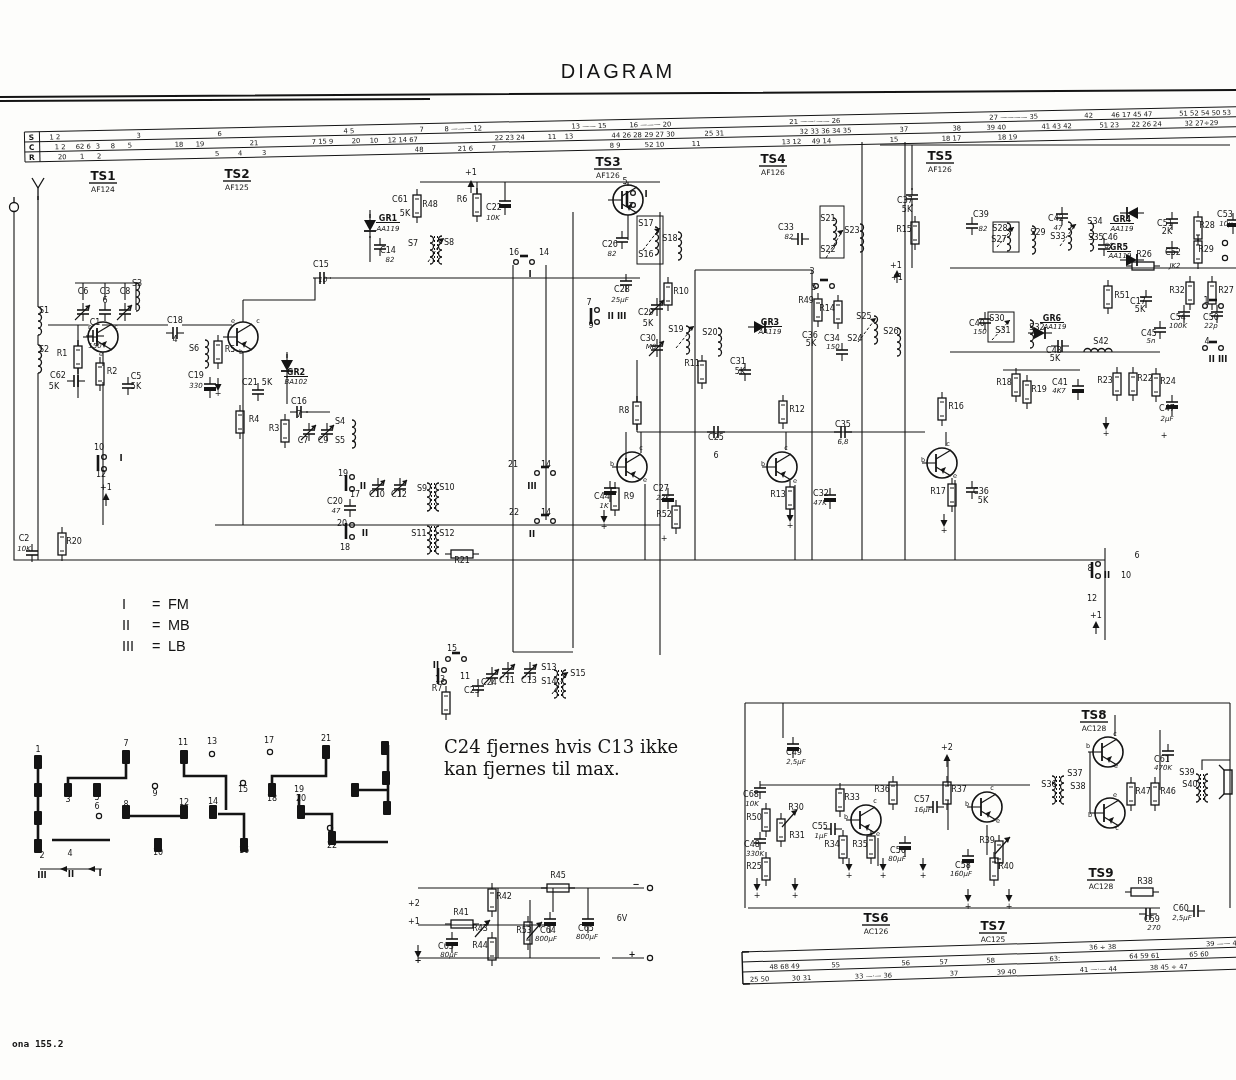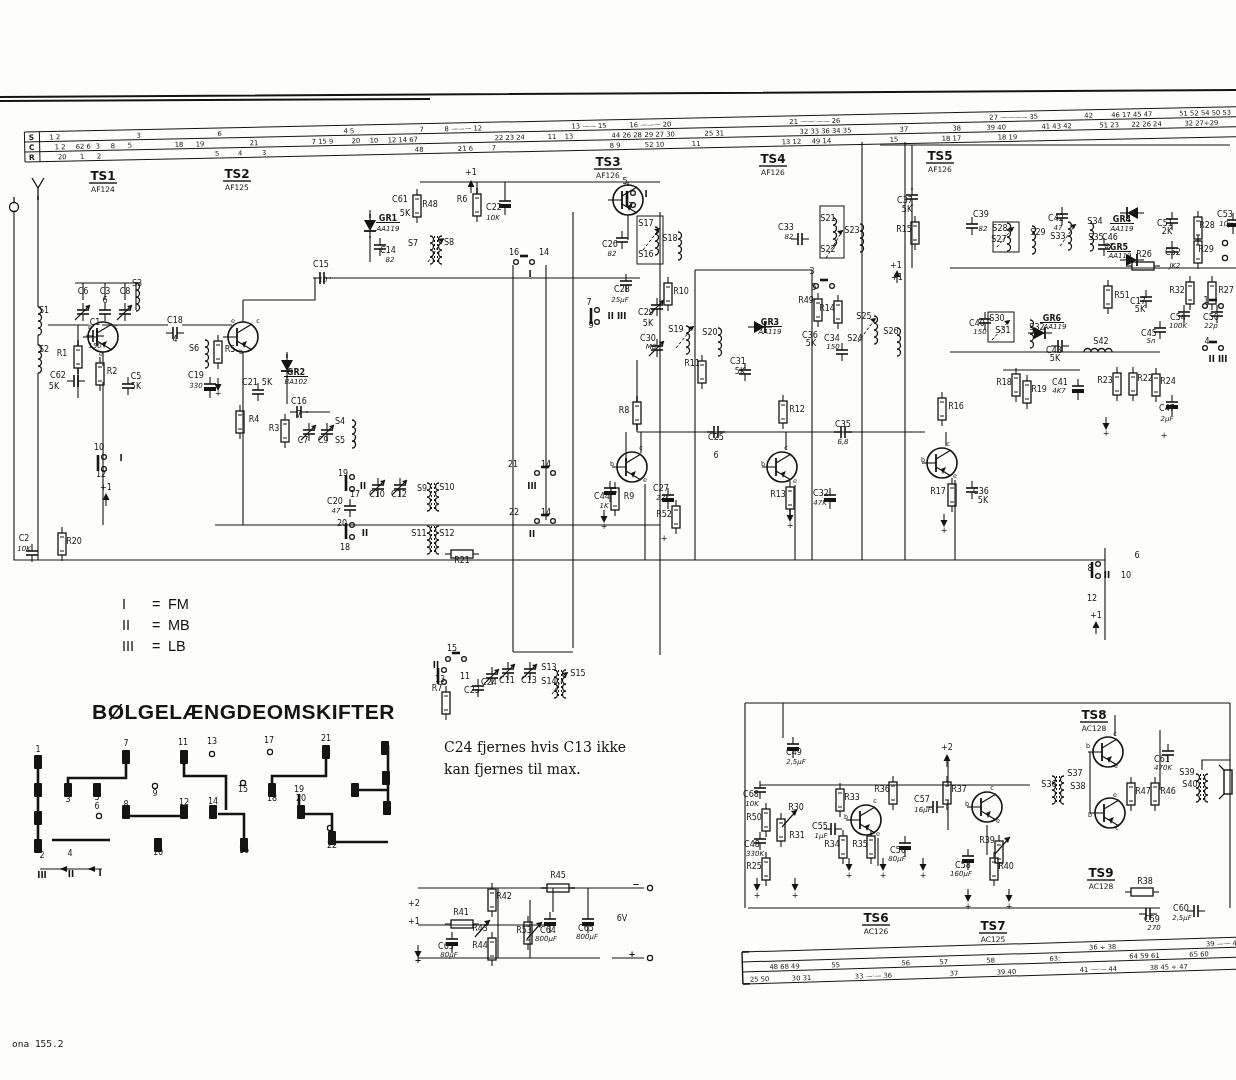--- a/index.html
+++ b/index.html
@@ -8,22 +8,22 @@
   #sch{position:absolute;left:0;top:0;}
   .ov{position:absolute;pointer-events:none;color:#141414;}
   #title{left:0;top:60px;width:1236px;text-align:center;font-size:20px;letter-spacing:3px;
          font-family:"Liberation Sans","DejaVu Sans",sans-serif;}
   #legend{left:122px;top:596px;font-family:Liberation Sans, sans-serif;font-size:14.5px;}
   #legend .lrow{margin-bottom:5px;}
   #legend .rn{display:inline-block;width:30px;}
   #legend .eq{display:inline-block;width:16px;}
   #heading{left:92px;top:700px;font-size:21px;font-weight:bold;letter-spacing:.5px;
            font-family:"Liberation Sans","DejaVu Sans",sans-serif;}
-  #note{left:444px;top:736px;font-family:"DejaVu Serif",serif;font-size:14px;line-height:22px;}
-  #footer{left:12px;top:1038px;font-family:"DejaVu Sans Mono",monospace;font-size:9.5px;font-weight:normal;}
+  #note{left:444px;top:736px;font-family:"DejaVu Serif",serif;font-size:18px;line-height:22px;}
+  #footer{left:12px;top:1038px;font-family:"DejaVu Sans Mono",monospace;font-size:9.5px;font-weight:bold;}
   svg text{fill:#141414;}
 </style>
 </head>
 <body>
 
 <div id="page">
   <svg id="sch" width="1236" height="1080" viewBox="0 0 1236 1080">
     <path d="M0,97 L1236,90 M0,101 L430,99" stroke="#141414" stroke-width="2" fill="none"></path>
     <path fill="none" stroke="#141414" stroke-width="1.1" d="M14,212 V560 H38 M38,196 V307 M38,335 V345 M38,373 V560 M30,560 H1105 M48,325 H88 M102,325 H168 M182,325 H232 M75,283 H140 M83,283 V300 M105,283 V300 M125,283 V300 M136,283 V310 M103,352 V366 M103,382 V525 M78,325 V346 M78,368 V398 M243,300 H315 V278 M243,322 V300 M243,352 V525 M215,525 H660 M330,278 H640 M287,352 V358 M287,376 V404 M306,412 H330 M370,210 V218 M370,236 V262 M420,182 H660 M880,145 H1230 M477,182 V194 M505,182 V194 M628,182 V186 M628,215 V240 M573,212 V648 M660,212 V655 M513,265 V652 M546,265 V520 M513,652 H573 M626,432 V461 M637,360 V402 M637,424 V432 M637,432 H925 M641,453 V432 M786,450 V432 M946,446 V432 M645,484 V560 M795,485 V560 M955,480 V560 M695,270 H812 M695,270 V560 M812,270 V560 M862,142 V560 M905,142 V560 M950,268 H1236 M912,145 V190 M912,204 V268 M950,352 H1160 M1003,370 H1080 M1105,548 V640 M1090,752 V813 M745,703 H1230 M745,703 V908 M1230,703 V908 M748,908 H1160 M760,785 H1030 M783,703 V738 M948,757 V786 M948,800 V830 M878,838 V866 M987,825 V855 M1115,736 V715 M1160,730 V790 M1202,770 V760 H1230 M418,888 H644 M418,925 H556 M418,958 H600 M612,958 H644 M498,888 V958 M530,900 V958 M553,888 V912 M588,888 V912 M40,869 H102"></path>
     <g fill="none" stroke="#141414" stroke-width="1">
@@ -1705,28 +1705,28 @@
           <line x1="14" y1="197" x2="14" y2="202.5" stroke="#141414" stroke-width="1.3"></line>
         </g>
         <g>
           <rect x="1224" y="770" width="8" height="24" fill="none" stroke="#141414" stroke-width="1.4"></rect>
           <line x1="1224" y1="770" x2="1219" y2="765" stroke="#141414" stroke-width="1.2"></line>
           <line x1="1224" y1="794" x2="1219" y2="799" stroke="#141414" stroke-width="1.2"></line>
         </g>
       </g>
   </svg>
 
+  <div id="title" class="ov">DIAGRAM</div>
 
   <div id="legend" class="ov">
     <div class="lrow"><span class="rn">I</span><span class="eq">=</span><span>FM</span></div>
     <div class="lrow"><span class="rn">II</span><span class="eq">=</span><span>MB</span></div>
     <div class="lrow"><span class="rn">III</span><span class="eq">=</span><span>LB</span></div>
   </div>
 
-  <div id="heading" class="ov">BØLGELÆNGDEOMSKIFTER</div>
 
   <div id="note" class="ov">
     <div>C24 fjernes hvis C13 ikke</div>
     <div>kan fjernes til max.</div>
   </div>
 
   <div id="footer" class="ov">ona 155.2</div>
 </div>
 
 </body></html>

